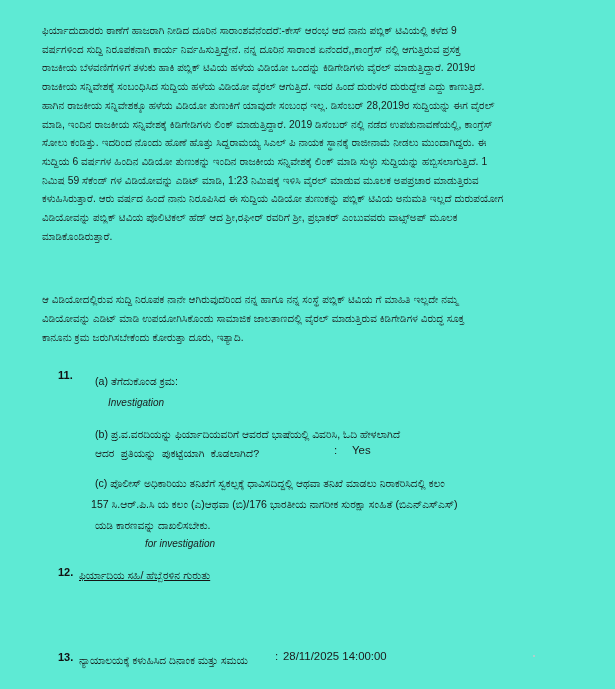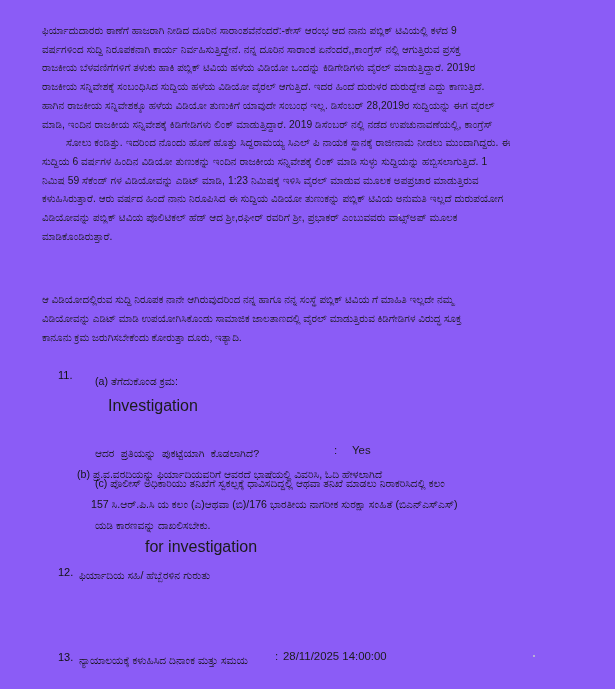--- a/index.html
+++ b/index.html
@@ -13,21 +13,21 @@
     position: relative;
     font-family: "Liberation Sans", sans-serif;
     color: #151515;
     overflow: hidden;
   }
 
   
   .page {
     position: absolute;
     inset: 0;
-    background: #8b5cf6;
+    background: #5eead4;
   }
 
   
   .body-para {
     position: absolute;
     left: 42px;
     width: 552px;
   }
 
   .line {
@@ -42,46 +42,47 @@
   }
 
   
   .line.j {
     text-align: justify;
   }
 
   #para1 { top: 22px; }
   #para2 { top: 290px; }
 
-  #para2 .line { line-height: 19px; font-family: Liberation Serif, serif; }
+  #para2 .line { line-height: 19px; }
 
   
   .item {
     position: absolute;
     left: 0;
     width: 615px;
   }
   .item-num {
     position: absolute;
     font-size: 11px;
-    font-weight: normal;
+    font-weight: bold;
     color: #111;
   }
   .item-body {
     position: absolute;
     font-size: 10.6px;
     line-height: 18px;
     color: #151515;
     white-space: nowrap;
   }
 
   .latin {
-    font-size: 16px;
+    font-size: 10px;
     color: #1b1b1b;
     white-space: nowrap;
+    font-style: italic;
   }
 
   .val {
     font-size: 11.4px;
     color: #1b1b1b;
   }
 
   
   .speck {
     position: absolute;
@@ -96,54 +97,54 @@
 
 <div class="page">
 
   <div class="body-para" id="para1">
     <span class="line j" style="transform: scaleX(1);">ಫಿರ್ಯಾದುದಾರರು ಠಾಣೆಗೆ ಹಾಜರಾಗಿ ನೀಡಿದ ದೂರಿನ ಸಾರಾಂಶವೆನೆಂದರೆ:-ಕೇಸ್ ಆರಂಭ ಆದ ನಾನು ಪಬ್ಲಿಕ್ ಟಿವಿಯಲ್ಲಿ ಕಳೆದ 9</span>
     <span class="line j" style="transform: scaleX(1);">ವರ್ಷಗಳಿಂದ ಸುದ್ದಿ ನಿರೂಪಕನಾಗಿ ಕಾರ್ಯ ನಿರ್ವಹಿಸುತ್ತಿದ್ದೇನೆ. ನನ್ನ ದೂರಿನ ಸಾರಾಂಶ ಏನೆಂದರೆ,,ಕಾಂಗ್ರೆಸ್ ನಲ್ಲಿ ಆಗುತ್ತಿರುವ ಪ್ರಸಕ್ತ</span>
     <span class="line j" style="transform: scaleX(1);">ರಾಜಕೀಯ ಬೆಳವಣಿಗೆಗಳಿಗೆ ತಳುಕು ಹಾಕಿ ಪಬ್ಲಿಕ್ ಟಿವಿಯ ಹಳೆಯ ವಿಡಿಯೋ ಒಂದನ್ನು ಕಿಡಿಗೇಡಿಗಳು ವೈರಲ್ ಮಾಡುತ್ತಿದ್ದಾರೆ. 2019ರ</span>
     <span class="line j" style="transform: scaleX(1);">ರಾಜಕೀಯ ಸನ್ನಿವೇಶಕ್ಕೆ ಸಂಬಂಧಿಸಿದ ಸುದ್ದಿಯ ಹಳೆಯ ವಿಡಿಯೋ ವೈರಲ್ ಆಗುತ್ತಿದೆ.  ಇದರ ಹಿಂದೆ ದುರುಳರ ದುರುದ್ದೇಶ ಎದ್ದು ಕಾಣುತ್ತಿದೆ.</span>
     <span class="line j" style="transform: scaleX(1);">ಹಾಗಿನ ರಾಜಕೀಯ ಸನ್ನಿವೇಶಕ್ಕೂ ಹಳೆಯ ವಿಡಿಯೋ ತುಣುಕಿಗೆ ಯಾವುದೇ ಸಂಬಂಧ ಇಲ್ಲ. ಡಿಸೆಂಬರ್ 28,2019ರ ಸುದ್ದಿಯನ್ನು ಈಗ ವೈರಲ್</span>
     <span class="line j" style="transform: scaleX(1);">ಮಾಡಿ, ಇಂದಿನ ರಾಜಕೀಯ ಸನ್ನಿವೇಶಕ್ಕೆ ಕಿಡಿಗೇಡಿಗಳು ಲಿಂಕ್  ಮಾಡುತ್ತಿದ್ದಾರೆ. 2019 ಡಿಸೆಂಬರ್ ನಲ್ಲಿ ನಡೆದ ಉಪಚುನಾವಣೆಯಲ್ಲಿ, ಕಾಂಗ್ರೆಸ್</span>
-    <span class="line j" style="transform: scaleX(1); margin-left: 24px;">ಸೋಲು ಕಂಡಿತ್ತು. ಇದರಿಂದ ನೊಂದು ಹೊಣೆ ಹೊತ್ತು ಸಿದ್ದರಾಮಯ್ಯ ಸಿಎಲ್ ಪಿ ನಾಯಕ ಸ್ಥಾನಕ್ಕೆ ರಾಜೀನಾಮೆ ನೀಡಲು ಮುಂದಾಗಿದ್ದರು. ಈ</span>
+    <span class="line j" style="transform: scaleX(1);">ಸೋಲು ಕಂಡಿತ್ತು. ಇದರಿಂದ ನೊಂದು ಹೊಣೆ ಹೊತ್ತು ಸಿದ್ದರಾಮಯ್ಯ ಸಿಎಲ್ ಪಿ ನಾಯಕ ಸ್ಥಾನಕ್ಕೆ ರಾಜೀನಾಮೆ ನೀಡಲು ಮುಂದಾಗಿದ್ದರು. ಈ</span>
     <span class="line j" style="transform: scaleX(1);">ಸುದ್ದಿಯ 6 ವರ್ಷಗಳ ಹಿಂದಿನ ವಿಡಿಯೋ ತುಣುಕನ್ನು ಇಂದಿನ ರಾಜಕೀಯ ಸನ್ನಿವೇಶಕ್ಕೆ ಲಿಂಕ್ ಮಾಡಿ ಸುಳ್ಳು ಸುದ್ದಿಯನ್ನು ಹಬ್ಬಿಸಲಾಗುತ್ತಿದೆ. 1</span>
     <span class="line j" style="transform: scaleX(1);">ನಿಮಿಷ 59 ಸೆಕೆಂಡ್ ಗಳ ವಿಡಿಯೋವನ್ನು ಎಡಿಟ್ ಮಾಡಿ, 1:23 ನಿಮಿಷಕ್ಕೆ ಇಳಿಸಿ ವೈರಲ್ ಮಾಡುವ ಮೂಲಕ ಅಪಪ್ರಚಾರ ಮಾಡುತ್ತಿರುವ</span>
     <span class="line j" style="transform: scaleX(1);">ಕಳುಹಿಸಿರುತ್ತಾರೆ. ಆರು ವರ್ಷದ ಹಿಂದೆ ನಾನು ನಿರೂಪಿಸಿದ ಈ ಸುದ್ದಿಯ ವಿಡಿಯೋ ತುಣುಕನ್ನು ಪಬ್ಲಿಕ್ ಟಿವಿಯ ಅನುಮತಿ ಇಲ್ಲದೆ ದುರುಪಯೋಗ</span>
     <span class="line j" style="transform: scaleX(1);">ವಿಡಿಯೋವನ್ನು ಪಬ್ಲಿಕ್ ಟಿವಿಯ ಪೊಲಿಟಿಕಲ್ ಹೆಡ್ ಆದ ಶ್ರೀ,ರಘೀರ್ ರವರಿಗೆ ಶ್ರೀ, ಪ್ರಭಾಕರ್ ಎಂಬುವವರು ವಾಟ್ಸ್ಅಪ್ ಮೂಲಕ</span>
     <span class="line j" style="transform: scaleX(1);">ಮಾಡಿಕೊಂಡಿರುತ್ತಾರೆ.</span>
   </div>
 
   <div class="body-para" id="para2">
     <span class="line j" style="transform: scaleX(1);">ಆ ವಿಡಿಯೋದಲ್ಲಿರುವ ಸುದ್ದಿ ನಿರೂಪಕ ನಾನೇ ಆಗಿರುವುದರಿಂದ ನನ್ನ ಹಾಗೂ ನನ್ನ ಸಂಸ್ಥೆ ಪಬ್ಲಿಕ್ ಟಿವಿಯ ಗೆ ಮಾಹಿತಿ ಇಲ್ಲದೇ ನಮ್ಮ</span>
     <span class="line j" style="transform: scaleX(1);">ವಿಡಿಯೋವನ್ನು ಎಡಿಟ್ ಮಾಡಿ ಉಪಯೋಗಿಸಿಕೊಂಡು ಸಾಮಾಜಿಕ ಜಾಲತಾಣದಲ್ಲಿ ವೈರಲ್ ಮಾಡುತ್ತಿರುವ ಕಿಡಿಗೇಡಿಗಳ ವಿರುದ್ಧ ಸೂಕ್ತ</span>
     <span class="line j" style="transform: scaleX(1);">ಕಾನೂನು ಕ್ರಮ ಜರುಗಿಸಬೇಕೆಂದು ಕೋರುತ್ತಾ ದೂರು, ಇತ್ಯಾದಿ.</span>
   </div>
 
   <div class="item">
     <span class="item-num" style="left:58px; top:369px;">11.</span>
 
     <span class="item-body" style="left:95px; top:372px;">(a) ತೆಗೆದುಕೊಂಡ ಕ್ರಮ:</span>
     <span class="latin" style="position:absolute; left:108px; top:397px;">Investigation</span>
 
-    <span class="item-body" style="left:77px; top:425px;margin-top:40px;">(b) ಪ್ರ.ವ.ವರದಿಯನ್ನು ಫಿರ್ಯಾದಿಯವರಿಗೆ ಆವರದೆ ಭಾಷೆಯಲ್ಲಿ ವಿವರಿಸಿ, ಓದಿ ಹೇಳಲಾಗಿದೆ</span>
+    <span class="item-body" style="left:95px; top:425px;">(b) ಪ್ರ.ವ.ವರದಿಯನ್ನು ಫಿರ್ಯಾದಿಯವರಿಗೆ ಆವರದೆ ಭಾಷೆಯಲ್ಲಿ ವಿವರಿಸಿ, ಓದಿ ಹೇಳಲಾಗಿದೆ</span>
     <span class="item-body" style="left:95px; top:445px;font-family:Liberation Mono, monospace;">ಆದರ ಪ್ರತಿಯನ್ನು ಪುಕಟ್ಟೆಯಾಗಿ ಕೊಡಲಾಗಿದೆ?</span>
     <span class="val" style="position:absolute; left:334px; top:444px;">:</span>
     <span class="val" style="position:absolute; left:352px; top:444px;">Yes</span>
 
     <span class="item-body" style="left:95px; top:474px;">(c) ಪೊಲೀಸ್ ಅಧಿಕಾರಿಯು ತನಿಖೆಗೆ ಸ್ವಕಲ್ಪಕ್ಕೆ ಧಾವಿಸದಿದ್ದಲ್ಲಿ ಆಥವಾ ತನಿಖೆ ಮಾಡಲು ನಿರಾಕರಿಸಿದಲ್ಲಿ ಕಲಂ</span>
     <span class="item-body" style="left:91px; top:495px;">157 ಸಿ.ಆರ್.ಪಿ.ಸಿ ಯ ಕಲಂ (ಎ)ಆಥವಾ (ಬಿ)/176 ಭಾರತೀಯ ನಾಗರೀಕ ಸುರಕ್ಷಾ ಸಂಹಿತೆ (ಬಿಎನ್‌ಎಸ್‌ಎಸ್)</span>
     <span class="item-body" style="left:95px; top:516px;">ಯಡಿ ಕಾರಣವನ್ನು ದಾಖಲಿಸಬೇಕು.</span>
     <span class="latin" style="position:absolute; left:137px; top:538px;margin-left:8px;">for investigation</span>
   </div>
 
   <div class="item">
     <span class="item-num" style="left:58px; top:566px;">12.</span>
-    <span class="item-body" style="left:79px; top:566px;">ಫಿರ್ಯಾದಿಯ ಸಹಿ/ ಹೆಬ್ಬೆರಳಿನ ಗುರುತು</span>
+    <span class="item-body" style="left:79px; top:566px;text-decoration:underline;">ಫಿರ್ಯಾದಿಯ ಸಹಿ/ ಹೆಬ್ಬೆರಳಿನ ಗುರುತು</span>
   </div>
 
   <div class="item">
     <span class="item-num" style="left:58px; top:651px;">13.</span>
     <span class="item-body" style="left:79px; top:651px;">ನ್ಯಾಯಾಲಯಕ್ಕೆ ಕಳುಹಿಸಿದ ದಿನಾಂಕ ಮತ್ತು ಸಮಯ</span>
     <span class="val" style="position:absolute; left:275px; top:650px;">:</span>
     <span class="val" style="position:absolute; left:283px; top:650px;">28/11/2025  14:00:00</span>
   </div>
 
   <div class="speck" style="left:533px; top:655px;"></div>

